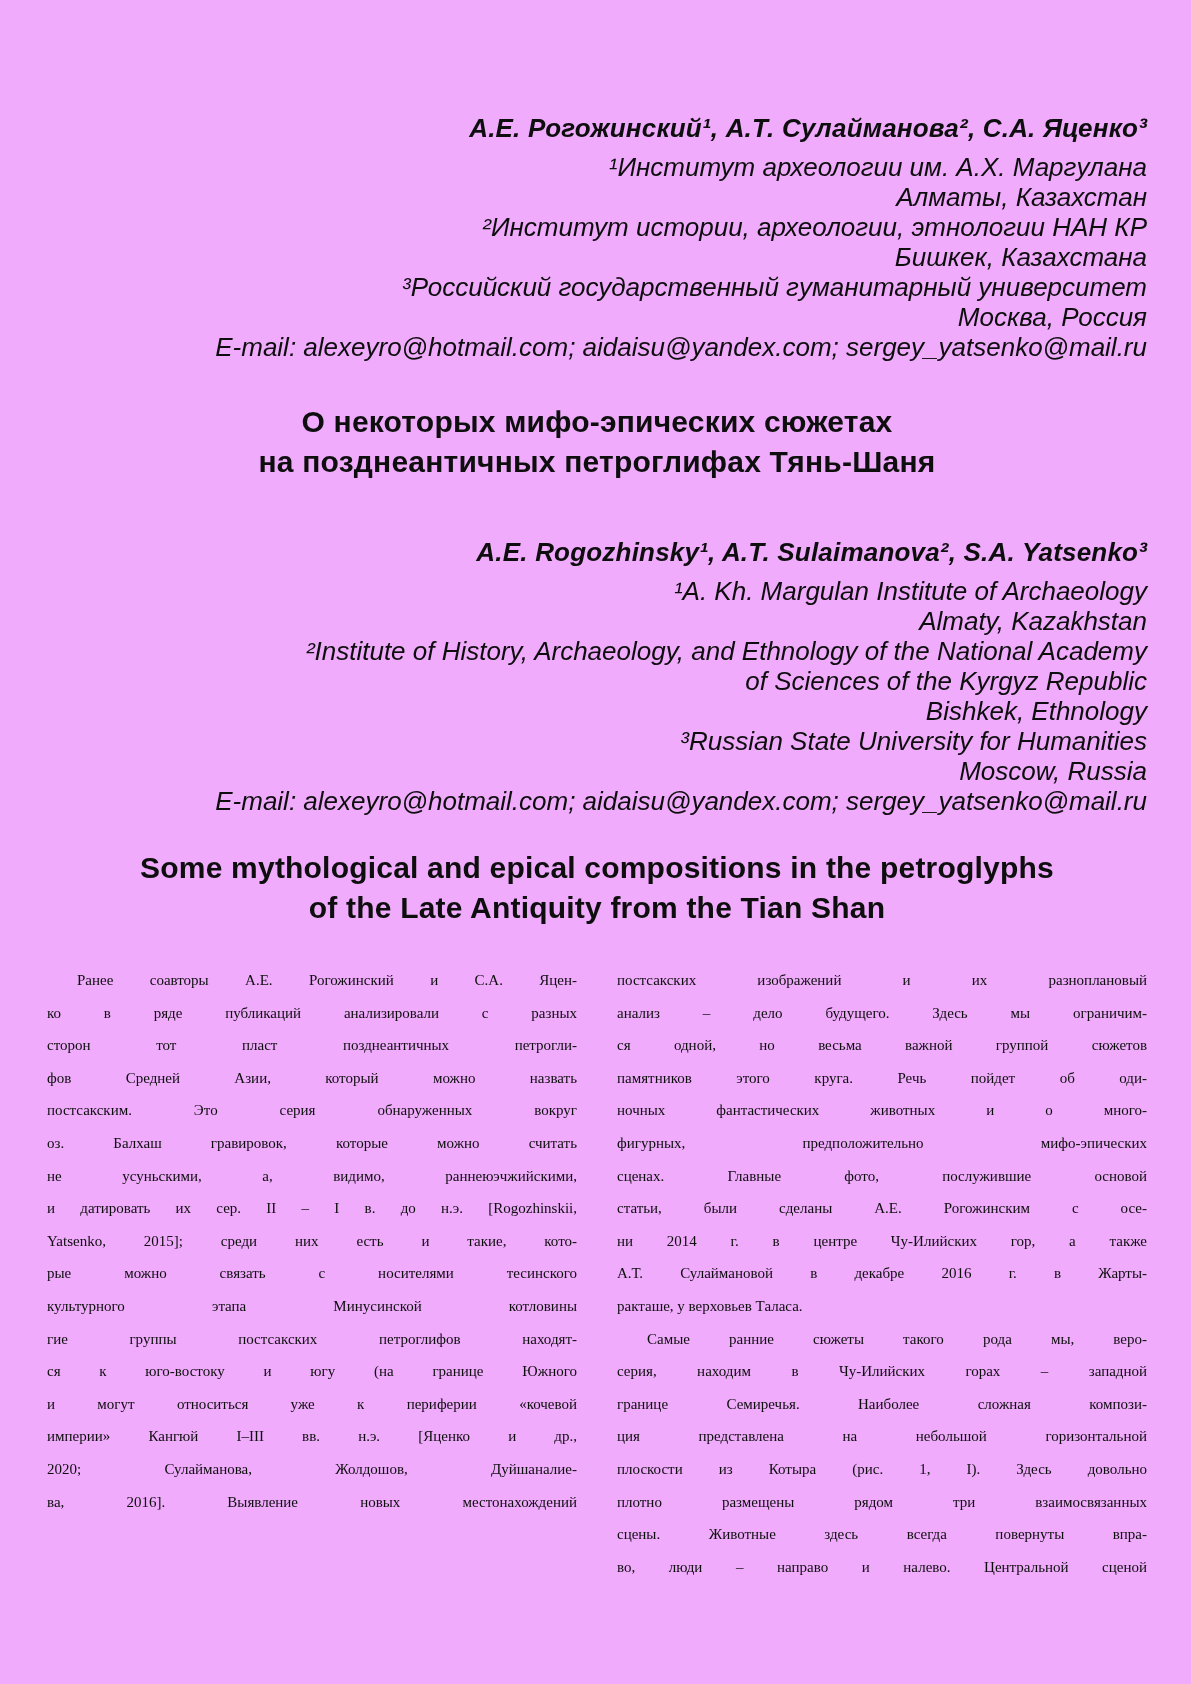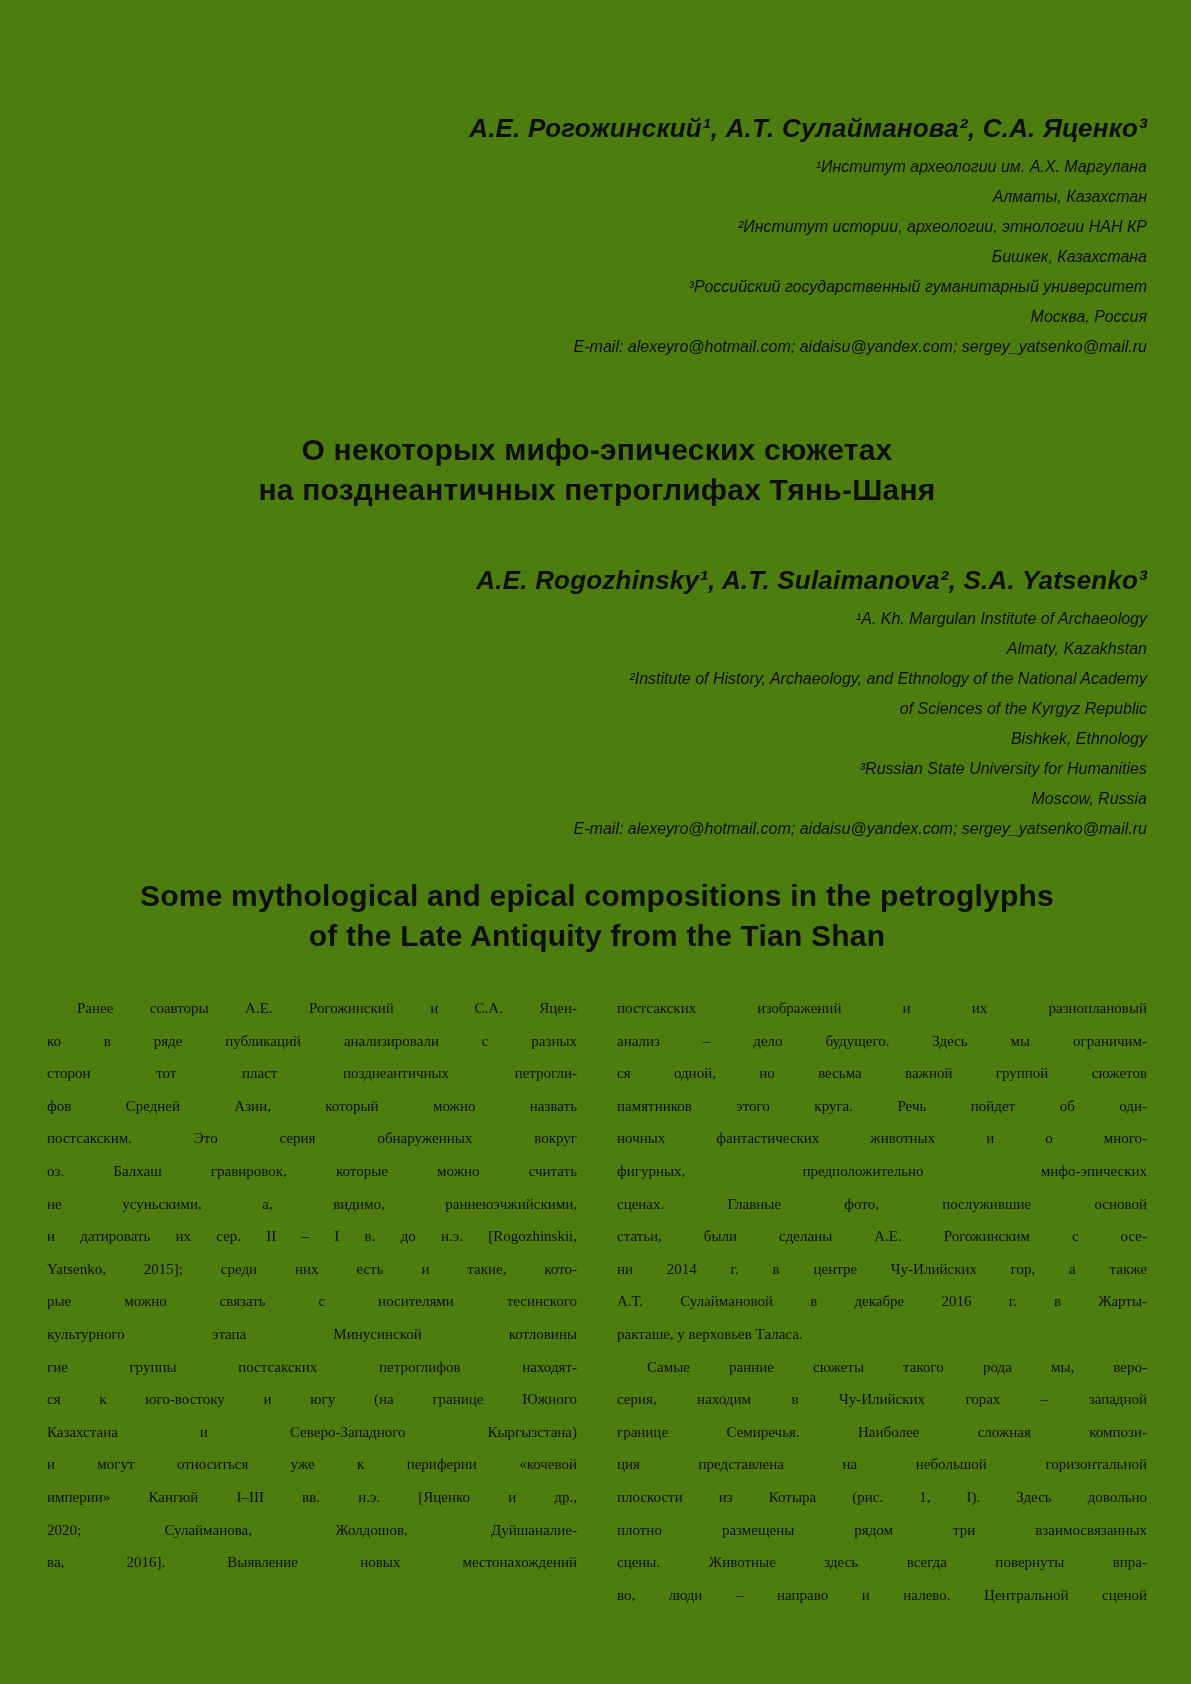--- a/index.html
+++ b/index.html
@@ -1,29 +1,29 @@
 <!DOCTYPE html>
 <html lang="ru"><head>
 <meta charset="utf-8">
 <style>
   html,body{margin:0;padding:0;background:#e8e8e8;}
   .page{
     position:relative;
     width:1191px;height:1684px;
     margin:0 auto;
-    background:#4d7c0f;
+    background:#f0abfc;
     color:#0e0e0e;
     box-sizing:border-box;
     padding:112px 44px 0 47px;
     overflow:hidden;
   }
   
   .hdr{ text-align:right; font-family:"Liberation Sans","DejaVu Sans",sans-serif; font-style:italic; }
   .hdr .authors{ font-weight:bold; font-size:26px; line-height:32px; margin-bottom:8px; letter-spacing:.2px; }
-  .hdr .aff{ font-size:16px; line-height:30px; }
+  .hdr .aff{ font-size:26px; line-height:30px; }
   .hdr-en{ margin-top:54px; }
   
   .doc-title{ text-align:center; font-family:"Liberation Sans","DejaVu Sans",sans-serif; font-weight:bold; font-size:30px; line-height:40px; letter-spacing:.2px; }
   .title-ru{ margin-top:44px; }
   .title-en{ margin-top:32px; }
   
   .columns{ display:flex; gap:40px; margin-top:36px; font-family:"Liberation Serif","DejaVu Serif",serif; font-size:15px; }
   .col{ flex:1 1 0; min-width:0; }
   .bline{ line-height:32.6px; text-align:justify; text-align-last:justify; -moz-text-align-last:justify; white-space:normal; }
   .bline.indent{ text-indent:30px; }
@@ -38,21 +38,21 @@
     <div class="authors">А.Е. Рогожинский¹, А.Т. Сулайманова², С.А. Яценко³</div>
     <div class="aff">¹Институт археологии им. А.Х. Маргулана</div>
     <div class="aff">Алматы, Казахстан</div>
     <div class="aff">²Институт истории, археологии, этнологии НАН КР</div>
     <div class="aff">Бишкек, Казахстана</div>
     <div class="aff">³Российский государственный гуманитарный университет</div>
     <div class="aff">Москва, Россия</div>
     <div class="aff">E-mail: alexeyro@hotmail.com; aidaisu@yandex.com; sergey_yatsenko@mail.ru</div>
   </header>
 
-  <h1 class="doc-title title-ru" style="margin-block:0;margin-top:68px;">
+  <h1 class="doc-title title-ru" style="margin-block:0;margin-top:40px;">
     <div>О некоторых мифо-эпических сюжетах</div>
     <div>на позднеантичных петроглифах Тянь-Шаня</div>
   </h1>
 
   <header class="hdr hdr-en">
     <div class="authors">A.E. Rogozhinsky¹, A.T. Sulaimanova², S.A. Yatsenko³</div>
     <div class="aff">¹A. Kh. Margulan Institute of Archaeology</div>
     <div class="aff">Almaty, Kazakhstan</div>
     <div class="aff">²Institute of History, Archaeology, and Ethnology of the National Academy</div>
     <div class="aff">of Sciences of the Kyrgyz Republic</div>
@@ -75,21 +75,20 @@
         <div class="bline">фов Средней Азии, который можно назвать</div>
         <div class="bline">постсакским. Это серия обнаруженных вокруг</div>
         <div class="bline">оз. Балхаш гравировок, которые можно считать</div>
         <div class="bline">не усуньскими, а, видимо, раннеюэчжийскими,</div>
         <div class="bline">и датировать их сер. II – I в. до н.э. [Rogozhinskii,</div>
         <div class="bline">Yatsenko, 2015]; среди них есть и такие, кото-</div>
         <div class="bline">рые можно связать с носителями тесинского</div>
         <div class="bline">культурного этапа Минусинской котловины</div>
         <div class="bline">гие группы постсакских петроглифов находят-</div>
         <div class="bline">ся к юго-востоку и югу (на границе Южного</div>
-        <div class="bline">Казахстана и Северо-Западного Кыргызстана)</div>
         <div class="bline">и могут относиться уже к периферии «кочевой</div>
         <div class="bline">империи» Кангюй I–III вв. н.э. [Яценко и др.,</div>
         <div class="bline">2020; Сулайманова, Жолдошов, Дуйшаналие-</div>
         <div class="bline">ва, 2016]. Выявление новых местонахождений</div>
       </div>
     <div class="col">
         <div class="bline">постсакских изображений и их разноплановый</div>
         <div class="bline">анализ – дело будущего. Здесь мы ограничим-</div>
         <div class="bline">ся одной, но весьма важной группой сюжетов</div>
         <div class="bline">памятников этого круга. Речь пойдет об оди-</div>

